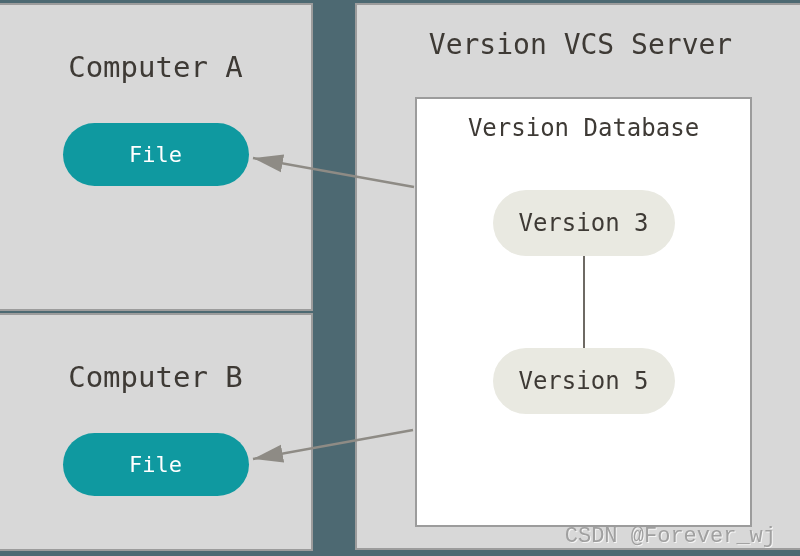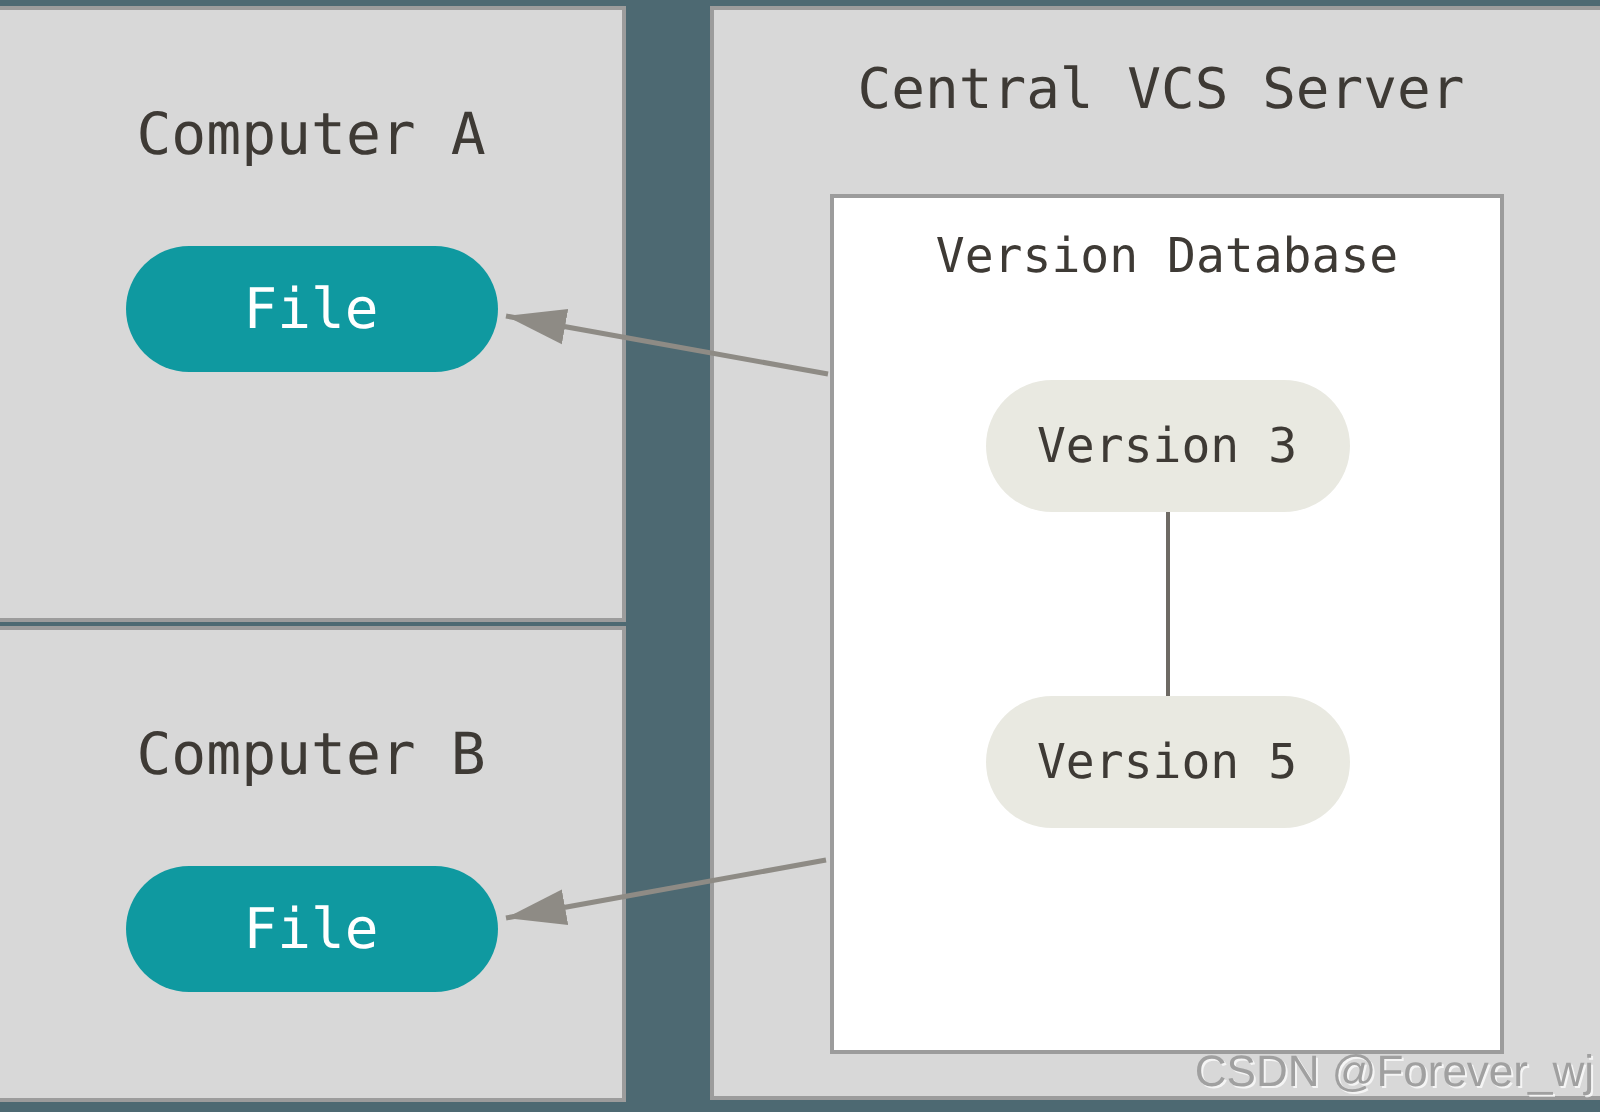--- a/index.html
+++ b/index.html
@@ -26,21 +26,21 @@
   .box-title{
     color:var(--title-text);font-size:29px;line-height:36px;
     margin-top:44px;white-space:nowrap;
   }
   .pill{
     display:flex;align-items:center;justify-content:center;
     border-radius:33px;white-space:nowrap;
   }
   .file-pill{
     width:186px;height:63px;margin-top:38px;
-    background:var(--file-pill);color:var(--file-pill-text);font-size:28px;
+    background:var(--file-pill);color:var(--file-pill-text);font-size:22px;
   }
   .server-box{left:355px;top:3px;width:451px;height:547px;}
   .server-title{font-size:28px;margin-top:22px;}
   .db-box{
     position:absolute;left:58px;top:92px;width:337px;height:430px;
     background:var(--database-fill);border:2px solid var(--box-border);
     display:flex;flex-direction:column;align-items:center;
   }
   .db-title{
     color:var(--title-text);font-size:24px;line-height:30px;margin-top:14px;
@@ -49,22 +49,22 @@
   .versions{display:flex;flex-direction:column;align-items:center;margin-top:47px;}
   .version-pill{
     width:182px;height:66px;background:var(--version-pill);
     color:var(--title-text);font-size:24px;text-align:center;
   }
   .connector{width:2px;height:46px;background:var(--connector);}
   .arrows{position:absolute;left:0;top:0;width:800px;height:556px;pointer-events:none;}
   .arrows line{stroke:var(--arrow);stroke-width:2.5;}
   .arrows path{fill:var(--arrow);}
   .watermark{
-    position:absolute;right:3px;bottom:7px;
-    font-family:Liberation Sans, sans-serif;font-size:22px;
+    position:absolute;right:24px;bottom:7px;
+    font-family:Liberation Mono, monospace;font-size:22px;
     color:var(--watermark-text);
     text-shadow:1px 1px 0 rgba(255,255,255,0.75);
   }
 </style>
 </head>
 <body>
 
 <div class="canvas">
 
   <div class="box computer-box a">
@@ -75,21 +75,21 @@
   </div>
 
   <div class="box computer-box b">
     <div class="box-title">Computer B</div>
     <div class="pill file-pill">
       <span>File</span>
     </div>
   </div>
 
   <div class="box server-box">
-    <div class="box-title server-title">Central VCS Server</div>
+    <div class="box-title server-title">Version VCS Server</div>
     <div class="db-box">
       <div class="db-title">Version Database</div>
       <div class="versions">
         <div class="pill version-pill">Version 3</div>
         <div class="connector"></div>
         <div class="connector"></div>
         <div class="pill version-pill">Version 5</div>
       </div>
     </div>
   </div>

